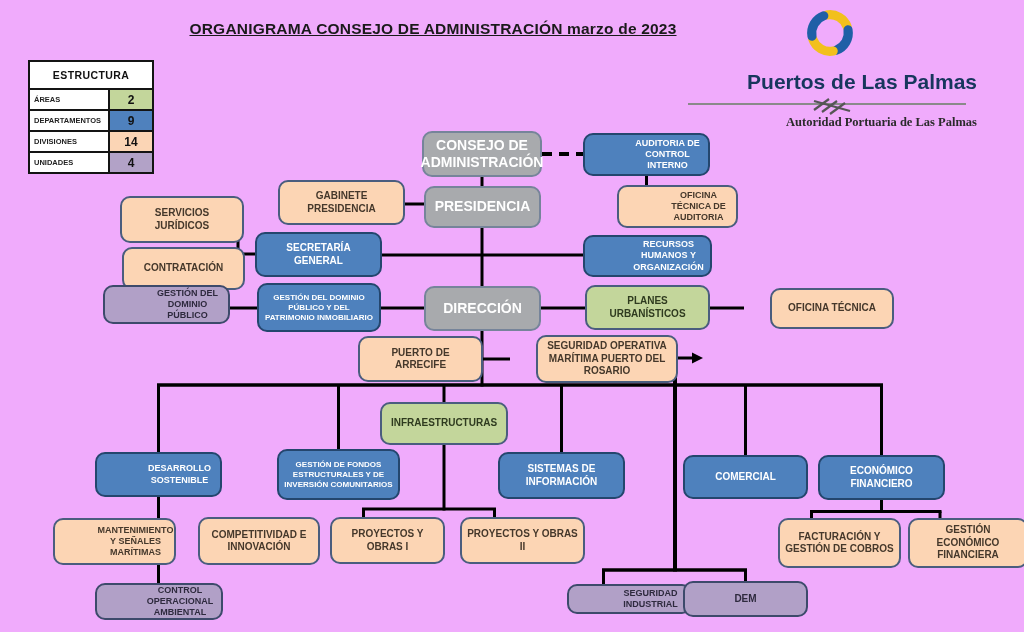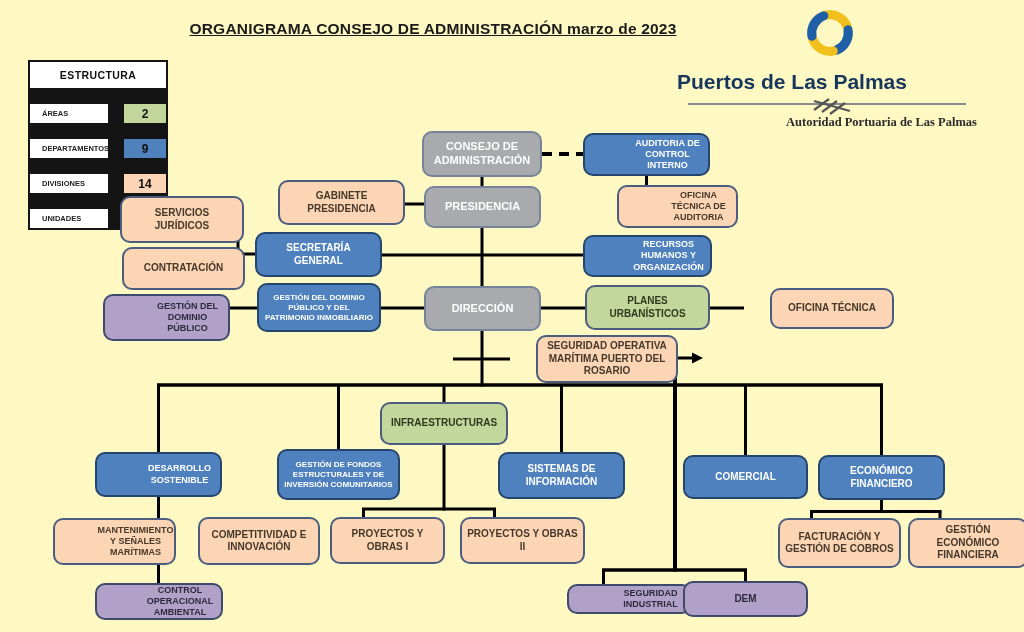--- a/index.html
+++ b/index.html
@@ -1,47 +1,47 @@
 <!DOCTYPE html>
 <html><head>
 <meta charset="utf-8">
 <style>
   html,body{margin:0;padding:0;background:#ffffff;}
-  #canvas{position:relative;width:1024px;height:632px;background:#fef9c3;overflow:hidden;
+  #canvas{position:relative;width:1024px;height:632px;background:#f0abfc;overflow:hidden;
           font-family:"Liberation Sans",sans-serif;}
   .title{position:absolute;left:150px;top:20px;width:566px;text-align:center;
          font-size:15.5px;font-weight:bold;color:#1a1a1a;text-decoration:underline;
          letter-spacing:.2px;}
   
   .legend{position:absolute;left:28px;top:60px;display:grid;
-          grid-template-columns:78px 42px;gap:16px;background:#141414;
+          grid-template-columns:78px 42px;gap:2px;background:#141414;
           border:2.5px solid #141414;}
   .lg-head{grid-column:1/3;background:#fff;display:flex;align-items:center;justify-content:center;
            font-size:10.5px;font-weight:bold;height:26px;letter-spacing:.4px;color:#111;}
-  .lg-label{background:#fff;display:flex;align-items:center;padding-left:12px;
+  .lg-label{background:#fff;display:flex;align-items:center;padding-left:4px;
             font-size:7.5px;font-weight:bold;color:#222;height:19px;}
   .lg-val{display:flex;align-items:center;justify-content:center;font-size:12px;
           font-weight:bold;color:#111;height:19px;}
   .v-area{background:#c3d69b;} .v-dept{background:#4f81bd;} .v-div{background:#fbd5b5;} .v-unit{background:#b2a2c7;}
   
-  .logo-name{position:absolute;left:677px;top:70px;width:300px;text-align:left;
+  .logo-name{position:absolute;left:677px;top:70px;width:300px;text-align:right;
              font-size:21px;font-weight:bold;color:#17365d;}
   .logo-divider{position:absolute;left:688px;top:103px;width:278px;height:2px;background:#8a8a8a;}
   .logo-subtitle{position:absolute;left:677px;top:115px;width:300px;text-align:right;
                  font-family:"Liberation Serif",serif;font-size:12.5px;font-weight:bold;color:#2b2b2b;}
   
   .node{position:absolute;border-radius:10px;display:flex;align-items:center;justify-content:center;
         text-align:center;font-weight:bold;line-height:1.25;padding:2px 5px;box-sizing:border-box;
         font-size:10px;}
   .c-gov {background:#a8aaad;border:2px solid #76849a;color:#ffffff;}
   .c-dept{background:#4e81bd;border:2px solid #24466e;color:#ffffff;}
   .c-div {background:#fcd5b4;border:2px solid #4a5d7e;color:#45382b;margin-left:28px;}
   .c-area{background:#c3d69b;border:2px solid #4a5d7e;color:#2f3b1f;}
   .c-unit{background:#b1a0c7;border:2px solid #3d4a6b;color:#2e2a3e;}
-  .fs8{font-size:8px;} .fs9{font-size:9px;padding-left:47px;} .fs11{font-size:11px;}
+  .fs8{font-size:8px;} .fs9{font-size:9px;padding-left:47px;} .fs11{font-size:14px;}
   svg.wires{position:absolute;left:0;top:0;}
 </style>
 </head>
 <body>
 
 <div id="canvas">
 
   <svg class="wires" width="1024" height="632" viewBox="0 0 1024 632">
     <g stroke="#000000" stroke-width="3" fill="none">
       <line x1="542" y1="154" x2="583" y2="154" stroke-width="4" stroke-dasharray="10 7"></line>
@@ -125,25 +125,26 @@
 
   <div class="node c-gov fs11" style="left:422px;top:131px;width:120px;height:46px">CONSEJO DE ADMINISTRACIÓN</div>
   <div class="node c-dept fs9" style="left:583px;top:133px;width:127px;height:43px">AUDITORIA DE CONTROL INTERNO</div>
   <div class="node c-div" style="left:250px;top:180px;width:127px;height:45px">GABINETE PRESIDENCIA</div>
   <div class="node c-gov fs11" style="left:424px;top:186px;width:117px;height:42px">PRESIDENCIA</div>
   <div class="node c-div" style="left:92px;top:196px;width:124px;height:47px">SERVICIOS JURÍDICOS</div>
   <div class="node c-div fs9" style="left:589px;top:185px;width:121px;height:43px">OFICINA TÉCNICA DE AUDITORIA</div>
   <div class="node c-dept" style="left:255px;top:232px;width:127px;height:45px">SECRETARÍA GENERAL</div>
   <div class="node c-dept fs9" style="left:583px;top:235px;width:129px;height:42px">RECURSOS HUMANOS Y ORGANIZACIÓN</div>
   <div class="node c-div" style="left:94px;top:247px;width:123px;height:43px">CONTRATACIÓN</div>
-  <div class="node c-unit fs9" style="left:103px;top:294px;width:127px;height:47px">GESTIÓN DEL DOMINIO PÚBLICO</div>
+  <div class="node c-unit fs9" style="left:103px;top:285px;width:127px;height:39px">GESTIÓN DEL DOMINIO PÚBLICO</div>
   <div class="node c-dept fs8" style="left:257px;top:283px;width:124px;height:49px">GESTIÓN DEL DOMINIO PÚBLICO Y DEL PATRIMONIO INMOBILIARIO</div>
   <div class="node c-gov fs11" style="left:424px;top:286px;width:117px;height:45px">DIRECCIÓN</div>
   <div class="node c-area" style="left:585px;top:285px;width:125px;height:45px">PLANES URBANÍSTICOS</div>
   <div class="node c-div" style="left:742px;top:288px;width:124px;height:41px">OFICINA TÉCNICA</div>
+  <div class="node c-div" style="left:330px;top:336px;width:125px;height:46px">PUERTO DE ARRECIFE</div>
   <div class="node c-div" style="left:508px;top:335px;width:142px;height:48px">SEGURIDAD OPERATIVA MARÍTIMA PUERTO DEL ROSARIO</div>
   <div class="node c-area" style="left:380px;top:402px;width:128px;height:43px">INFRAESTRUCTURAS</div>
   <div class="node c-dept fs9" style="left:95px;top:452px;width:127px;height:45px">DESARROLLO SOSTENIBLE</div>
   <div class="node c-dept fs8" style="left:277px;top:449px;width:123px;height:51px">GESTIÓN DE FONDOS ESTRUCTURALES Y DE INVERSIÓN COMUNITARIOS</div>
   <div class="node c-dept" style="left:498px;top:452px;width:127px;height:47px">SISTEMAS DE INFORMACIÓN</div>
   <div class="node c-dept" style="left:683px;top:455px;width:125px;height:44px">COMERCIAL</div>
   <div class="node c-dept" style="left:818px;top:455px;width:127px;height:45px">ECONÓMICO FINANCIERO</div>
   <div class="node c-div fs9" style="left:25px;top:518px;width:123px;height:47px">MANTENIMIENTO Y SEÑALES MARÍTIMAS</div>
   <div class="node c-div" style="left:170px;top:517px;width:122px;height:48px">COMPETITIVIDAD E INNOVACIÓN</div>
   <div class="node c-div" style="left:302px;top:517px;width:115px;height:47px">PROYECTOS Y OBRAS I</div>

